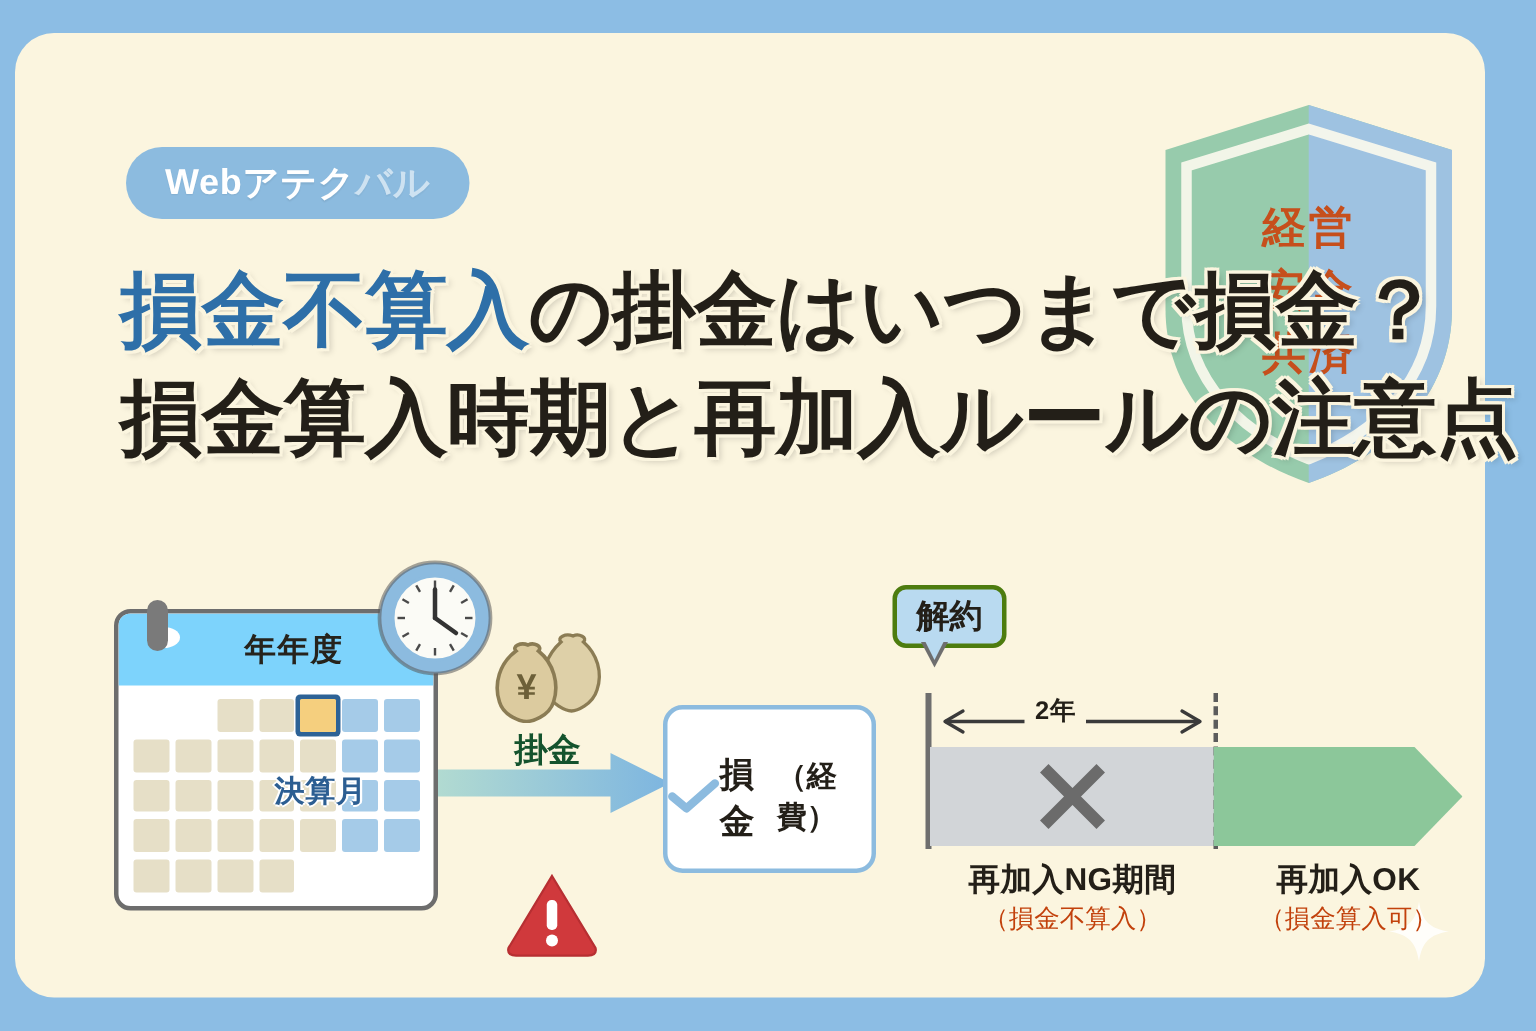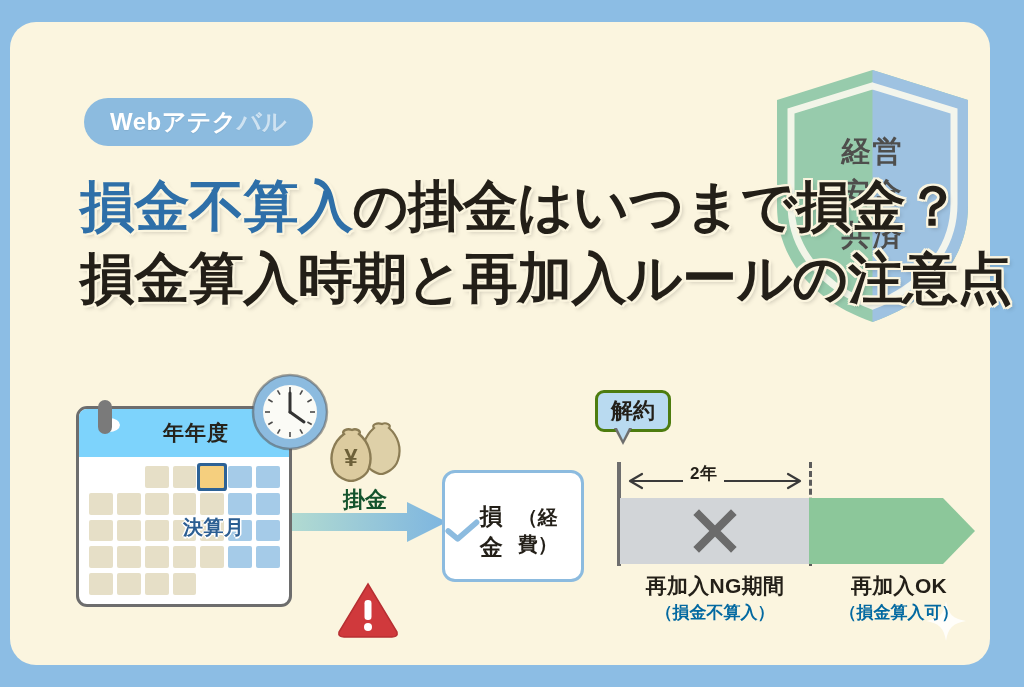--- a/index.html
+++ b/index.html
@@ -78,21 +78,21 @@
     position: absolute;
     left: 760px; top: 44px;
     width: 205px; height: 260px;
     z-index: 2;
     opacity: .92;
   }
   #shield .sh-label {
     position: absolute;
     left: 0; right: 0;
     text-align: center;
-    color: #404040;
+    color: #c2410c;
     font-size: 29px;
     font-weight: bold;
     letter-spacing: 2px;
   }
   #shield .sh-l1 { top: 66px; }
   #shield .sh-l2 { top: 108px; }
   #shield .sh-l3 { top: 150px; }
 
   
   #calendar {
@@ -346,21 +346,21 @@
 
   .tl-caption {
     position: absolute;
     text-align: center;
   }
   .tl-caption .c1 {
     font-size: 21px; font-weight: bold; color: #231f18;
     white-space: nowrap; letter-spacing: .3px;
   }
   .tl-caption .c2 {
-    font-size: 17px; font-weight: bold; color: #0369a1;
+    font-size: 17px; font-weight: normal; color: #c2410c;
     white-space: nowrap; margin-top: 1px;
   }
   #cap-ng { left: 20px; top: 182px; width: 200px; }
   #cap-ok { left: 224px; top: 182px; width: 160px; }
 </style>
 </head>
 <body>
 
 <div id="stage">
 

